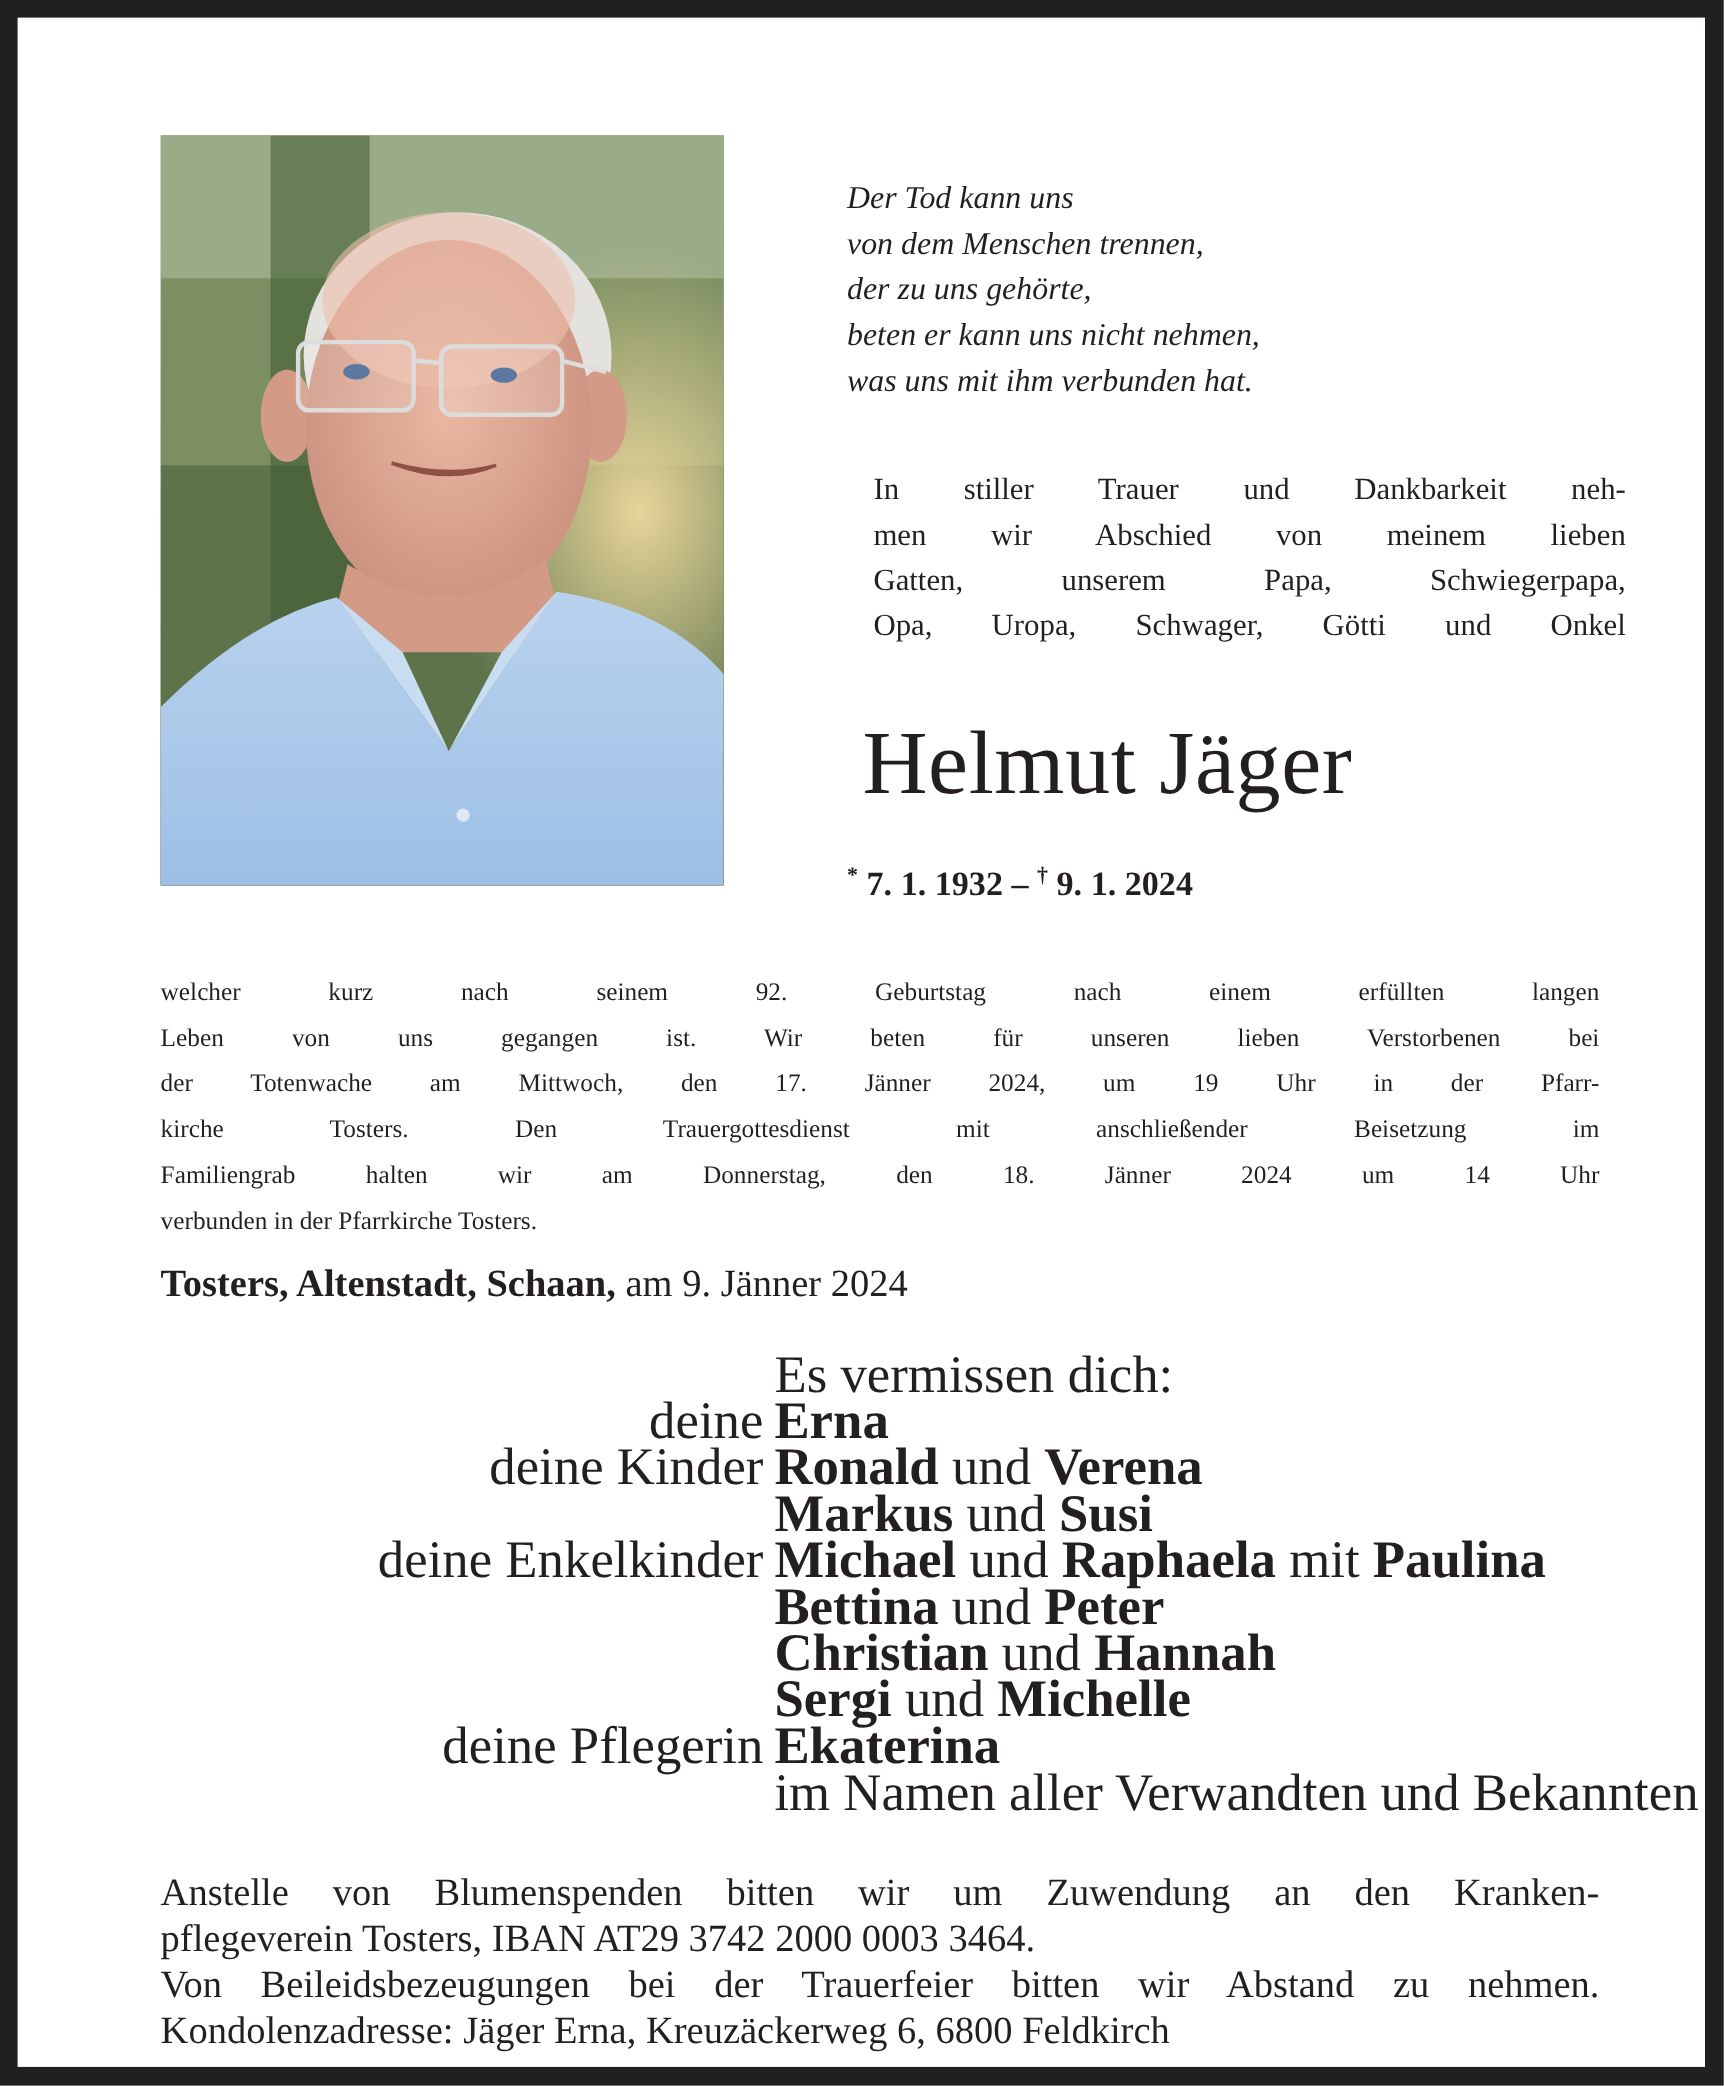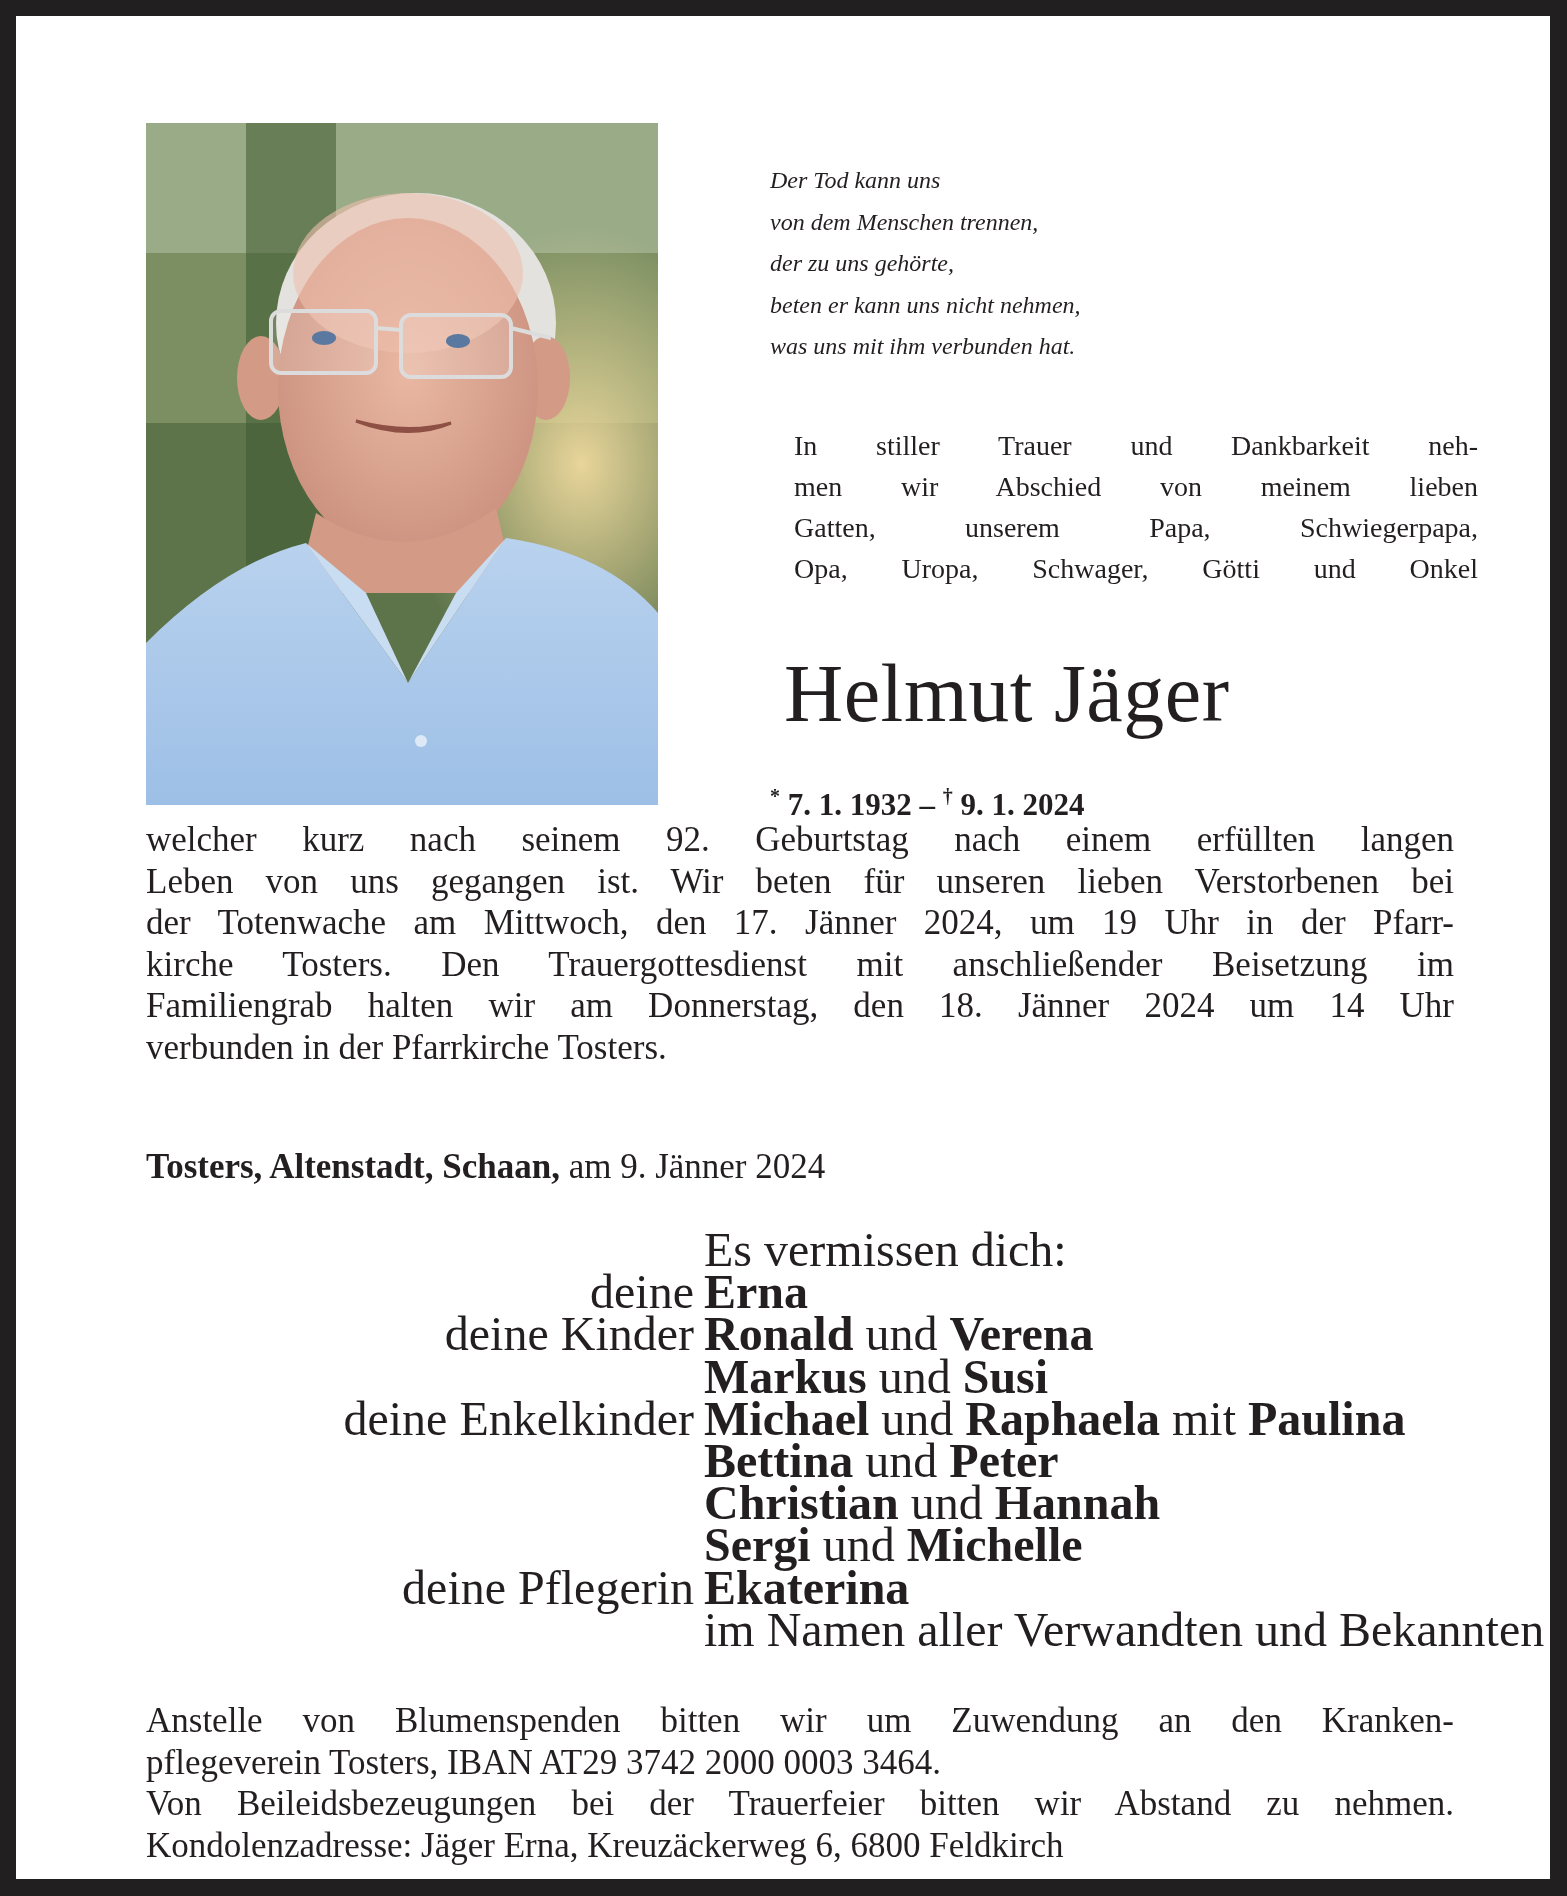--- a/index.html
+++ b/index.html
@@ -23,21 +23,21 @@
     width: 512px; height: 682px;
     overflow: hidden;
     background: linear-gradient(180deg, #9fae8c 0%, #7f9266 35%, #4f6a3a 70%, #3c5530 100%);
   }
   .photo svg { display: block; width: 100%; height: 100%; }
 
   .quote {
     position: absolute;
     left: 754px; top: 144px;
     font-style: italic;
-    font-size: 24px;
+    font-size: 29px;
     line-height: 41.5px;
   }
   .quote div { white-space: nowrap; }
 
   .intro {
     position: absolute;
     left: 778px; top: 409px;
     width: 684px;
     font-size: 28px;
     line-height: 41px;
@@ -60,23 +60,23 @@
     left: 754px; top: 760px;
     font-size: 31px;
     font-weight: bold;
     white-space: nowrap;
     line-height: 40px;
   }
   .dates sup { font-size: 20px; font-weight: bold; vertical-align: 12px; }
 
   .body-text {
     position: absolute;
-    left: 130px; top: 803px;
+    left: 130px; top: 865px;
     width: 1308px;
-    font-size: 35px;
+    font-size: 23px;
     line-height: 41.5px;
   }
   .body-text .line { white-space: nowrap; text-align: justify; text-align-last: justify; }
   .body-text .line.last { text-align-last: left; }
 
   .place {
     position: absolute;
     left: 130px; top: 1130px;
     font-size: 35px;
     white-space: nowrap;

